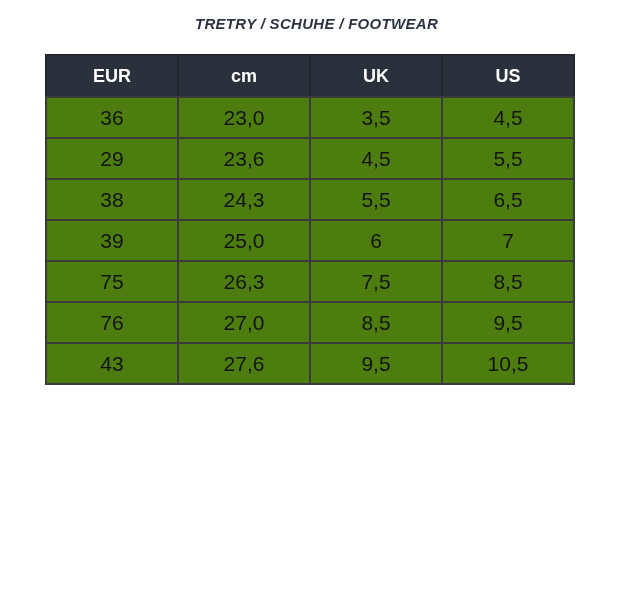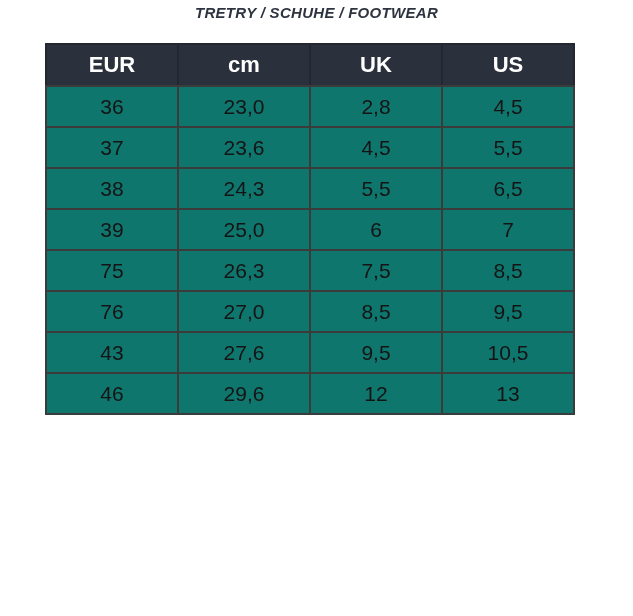--- a/index.html
+++ b/index.html
@@ -15,21 +15,21 @@
     margin: 0;
     padding: 0;
     width: 633px;
     height: 616px;
     background: var(--background);
     font-family: "Liberation Sans", sans-serif;
   }
   .page {
     width: 633px;
     height: 616px;
-    padding-top: 4px;
+    padding-top: 15px;
     overflow: hidden;
   }
   .page-title {
     margin: 0;
     text-align: center;
     font-size: 15px;
     font-weight: bold;
     font-style: italic;
     letter-spacing: 0.3px;
     color: var(--title-text);
@@ -44,27 +44,27 @@
   table.size-table td {
     border: 2px solid var(--border);
     text-align: center;
     vertical-align: middle;
     padding: 0;
   }
   table.size-table th {
     background: var(--header-bg);
     color: var(--header-text);
     height: 42px;
-    font-size: 22px;
+    font-size: 18px;
     font-weight: bold;
     border-color: #23272f;
     border-bottom-color: var(--border);
   }
   table.size-table td {
-    background: #0f766e;
+    background: #4d7c0f;
     color: var(--cell-text);
     height: 41px;
     font-size: 21px;
     font-weight: normal;
   }
 </style>
 </head>
 <body>
 
 <div class="page">
@@ -76,25 +76,25 @@
         <th>EUR</th>
         <th>cm</th>
         <th>UK</th>
         <th>US</th>
       </tr>
     </thead>
     <tbody>
         <tr>
           <td>36</td>
           <td>23,0</td>
-          <td>2,8</td>
+          <td>3,5</td>
           <td>4,5</td>
         </tr>
         <tr>
-          <td>37</td>
+          <td>29</td>
           <td>23,6</td>
           <td>4,5</td>
           <td>5,5</td>
         </tr>
         <tr>
           <td>38</td>
           <td>24,3</td>
           <td>5,5</td>
           <td>6,5</td>
         </tr>
@@ -115,21 +115,15 @@
           <td>27,0</td>
           <td>8,5</td>
           <td>9,5</td>
         </tr>
         <tr>
           <td>43</td>
           <td>27,6</td>
           <td>9,5</td>
           <td>10,5</td>
         </tr>
-        <tr>
-          <td>46</td>
-          <td>29,6</td>
-          <td>12</td>
-          <td>13</td>
-        </tr>
       </tbody>
   </table>
 </div>
 
 </body></html>

